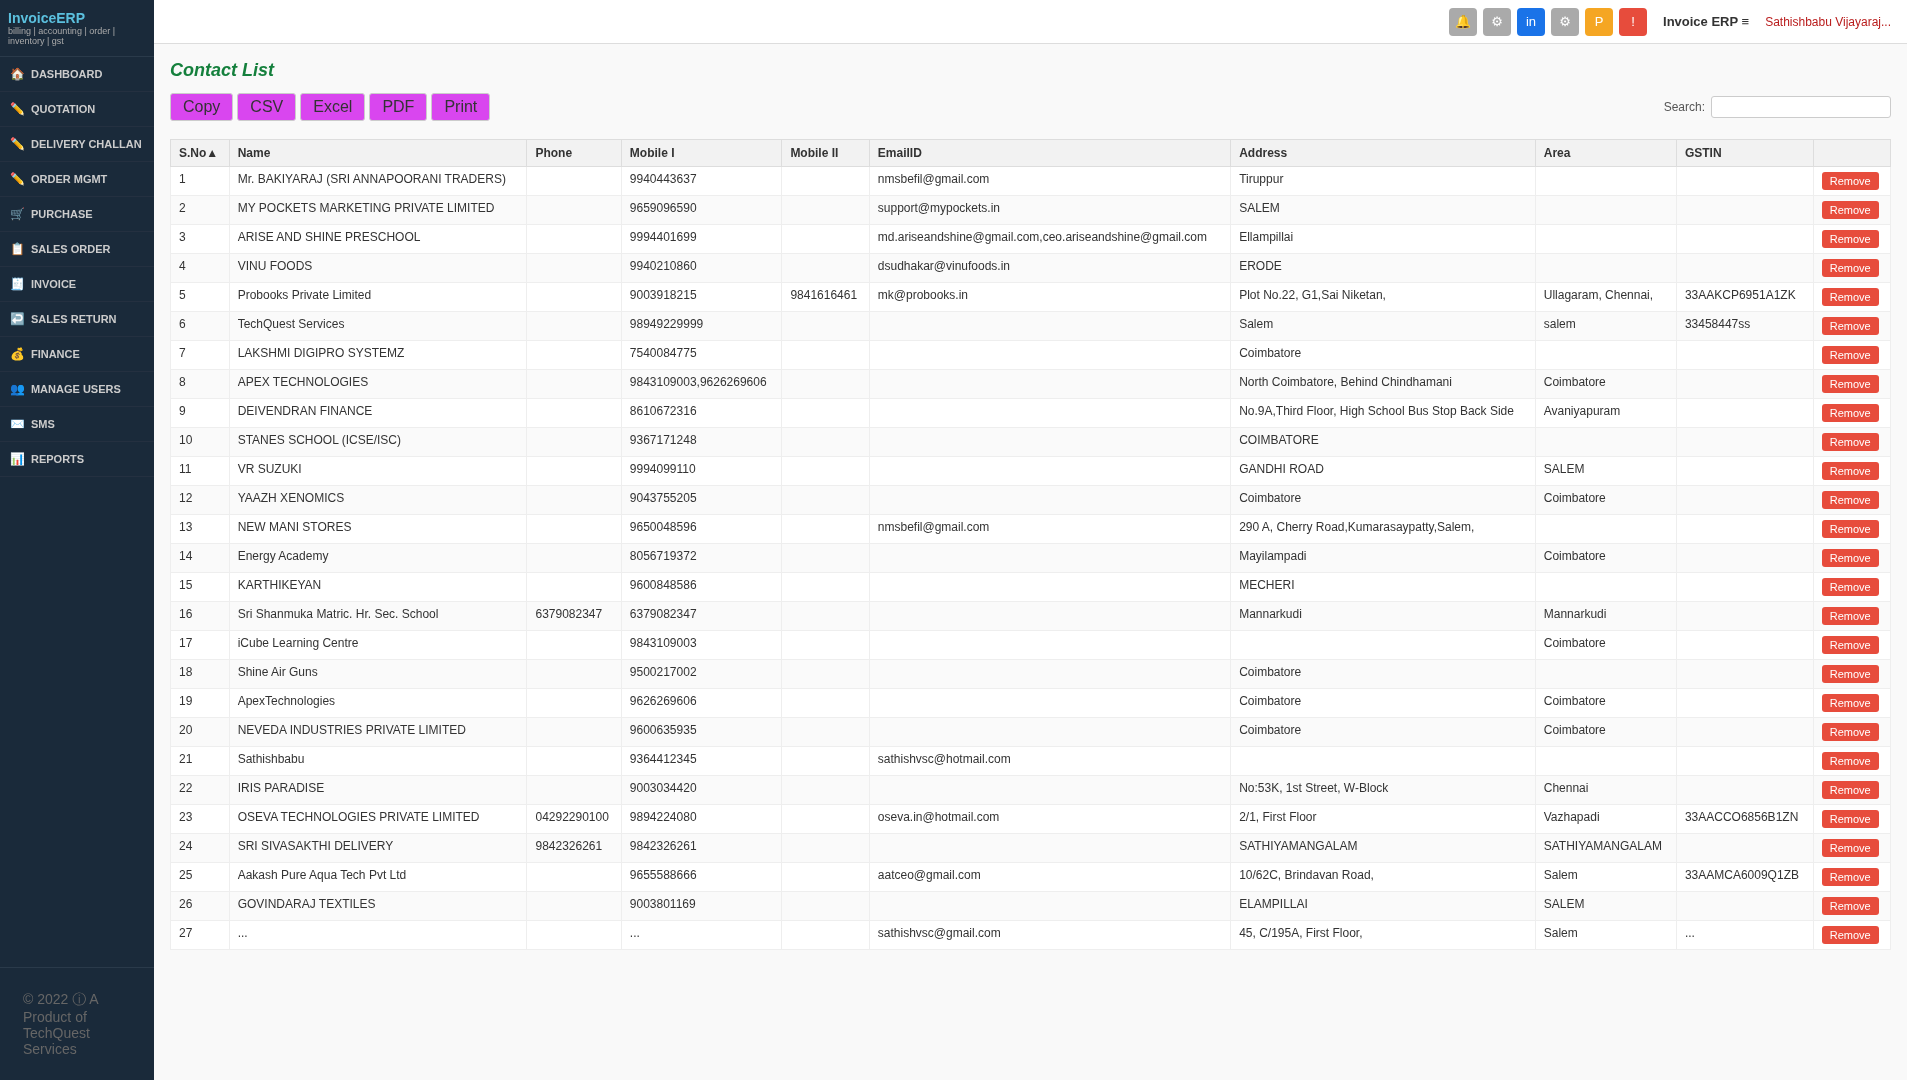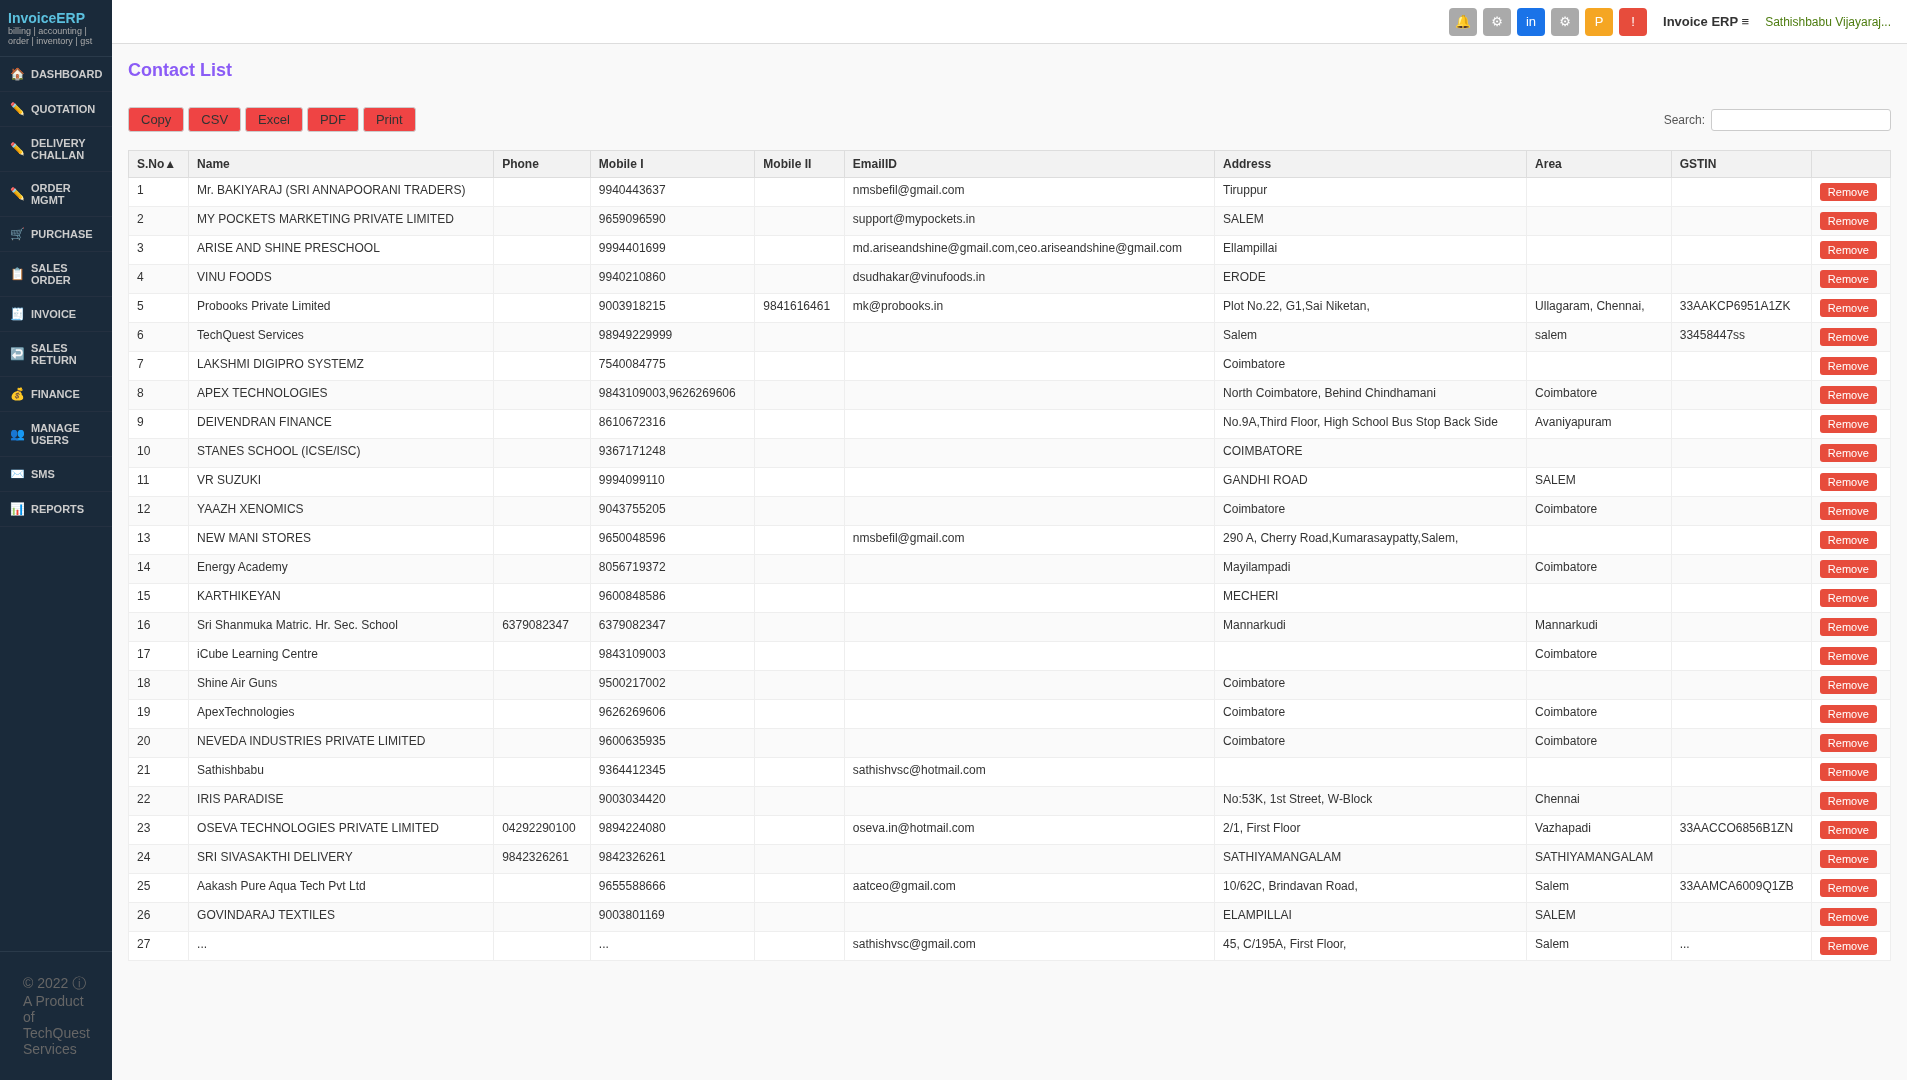--- a/index.html
+++ b/index.html
@@ -1,20 +1,20 @@
 <!DOCTYPE html>
 <html><head>
   <meta charset="utf-8">
   <style>
     * { margin: 0; padding: 0; box-sizing: border-box; }
     body { font-family: Arial, sans-serif; font-size: 12px; background: #f4f4f4; display: flex; height: 100vh; overflow: hidden; }
 
     
     .sidebar {
-      width: 112px;
+      width: 154px;
       background: #1a2a3a;
       color: #ccc;
       display: flex;
       flex-direction: column;
       flex-shrink: 0;
       height: 100vh;
       overflow-y: auto;
     }
     .sidebar-logo {
       padding: 10px 8px;
@@ -60,35 +60,35 @@
       display: flex; align-items: center; justify-content: center;
       font-size: 13px;
       cursor: pointer;
       background: #eee;
     }
     .topbar-icon.blue { background: #1a73e8; color: #fff; }
     .topbar-icon.gray { background: #aaa; color: #fff; }
     .topbar-icon.yellow { background: #f5a623; color: #fff; }
     .topbar-icon.red { background: #e74c3c; color: #fff; }
     .topbar-title { font-size: 13px; color: #333; font-weight: bold; margin-left: 8px; }
-    .topbar-user { font-size: 12px; color: #4d7c0f; margin-left: 8px; }
+    .topbar-user { font-size: 12px; color: #b91c1c; margin-left: 8px; }
 
     
     .content { flex: 1; padding: 16px; overflow-y: auto; background: #f9f9f9; }
-    .page-title { font-size: 18px; font-weight: bold; color: #8b5cf6; margin-bottom: 26px; }
+    .page-title { font-size: 18px; font-weight: bold; color: #15803d; margin-bottom: 12px; font-style: italic; }
 
     
     .btn-row { display: flex; gap: 4px; margin-bottom: 10px; align-items: center; }
     .btn {
       padding: 4px 12px;
       border: 1px solid #ccc;
-      background: #ef4444;
+      background: #d946ef;
       cursor: pointer;
       border-radius: 3px;
-      font-size: 13px;
+      font-size: 16px;
       color: #333;
     }
     .search-row { display: flex; align-items: center; gap: 6px; margin-bottom: 10px; justify-content: flex-end; }
     .search-label { font-size: 12px; color: #555; }
     .search-input {
       border: 1px solid #ccc;
       padding: 3px 6px;
       border-radius: 3px;
       font-size: 12px;
       width: 180px;

